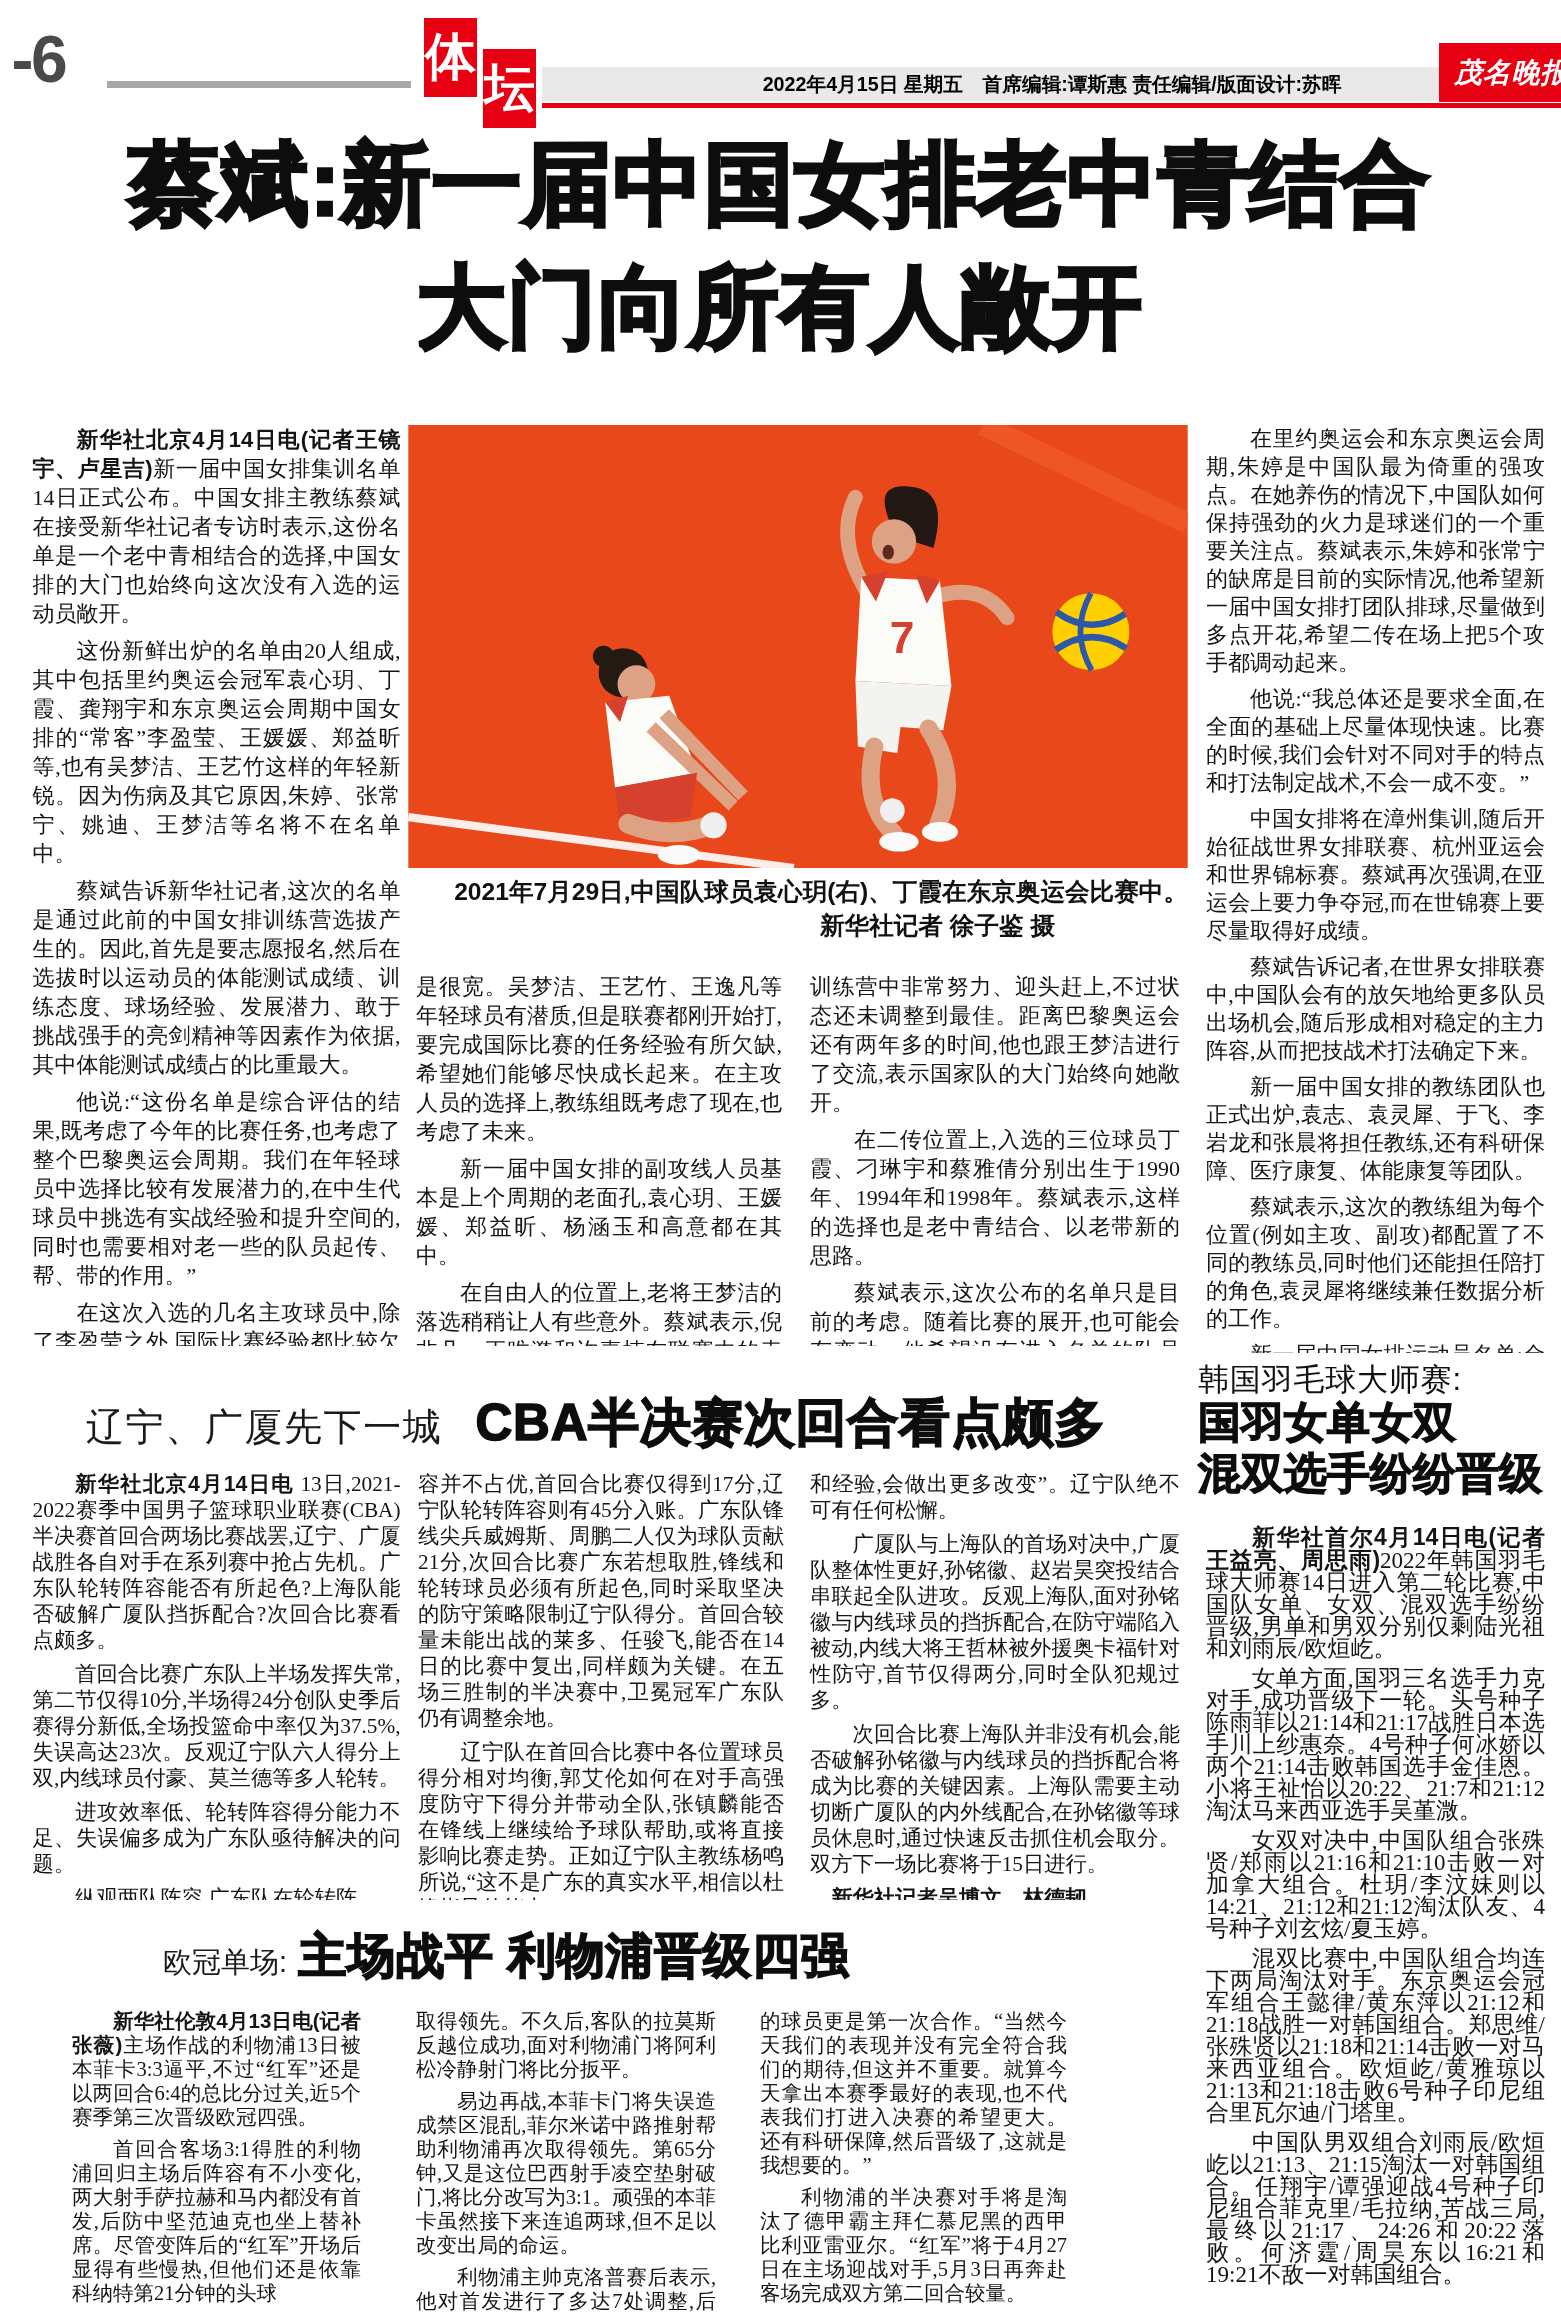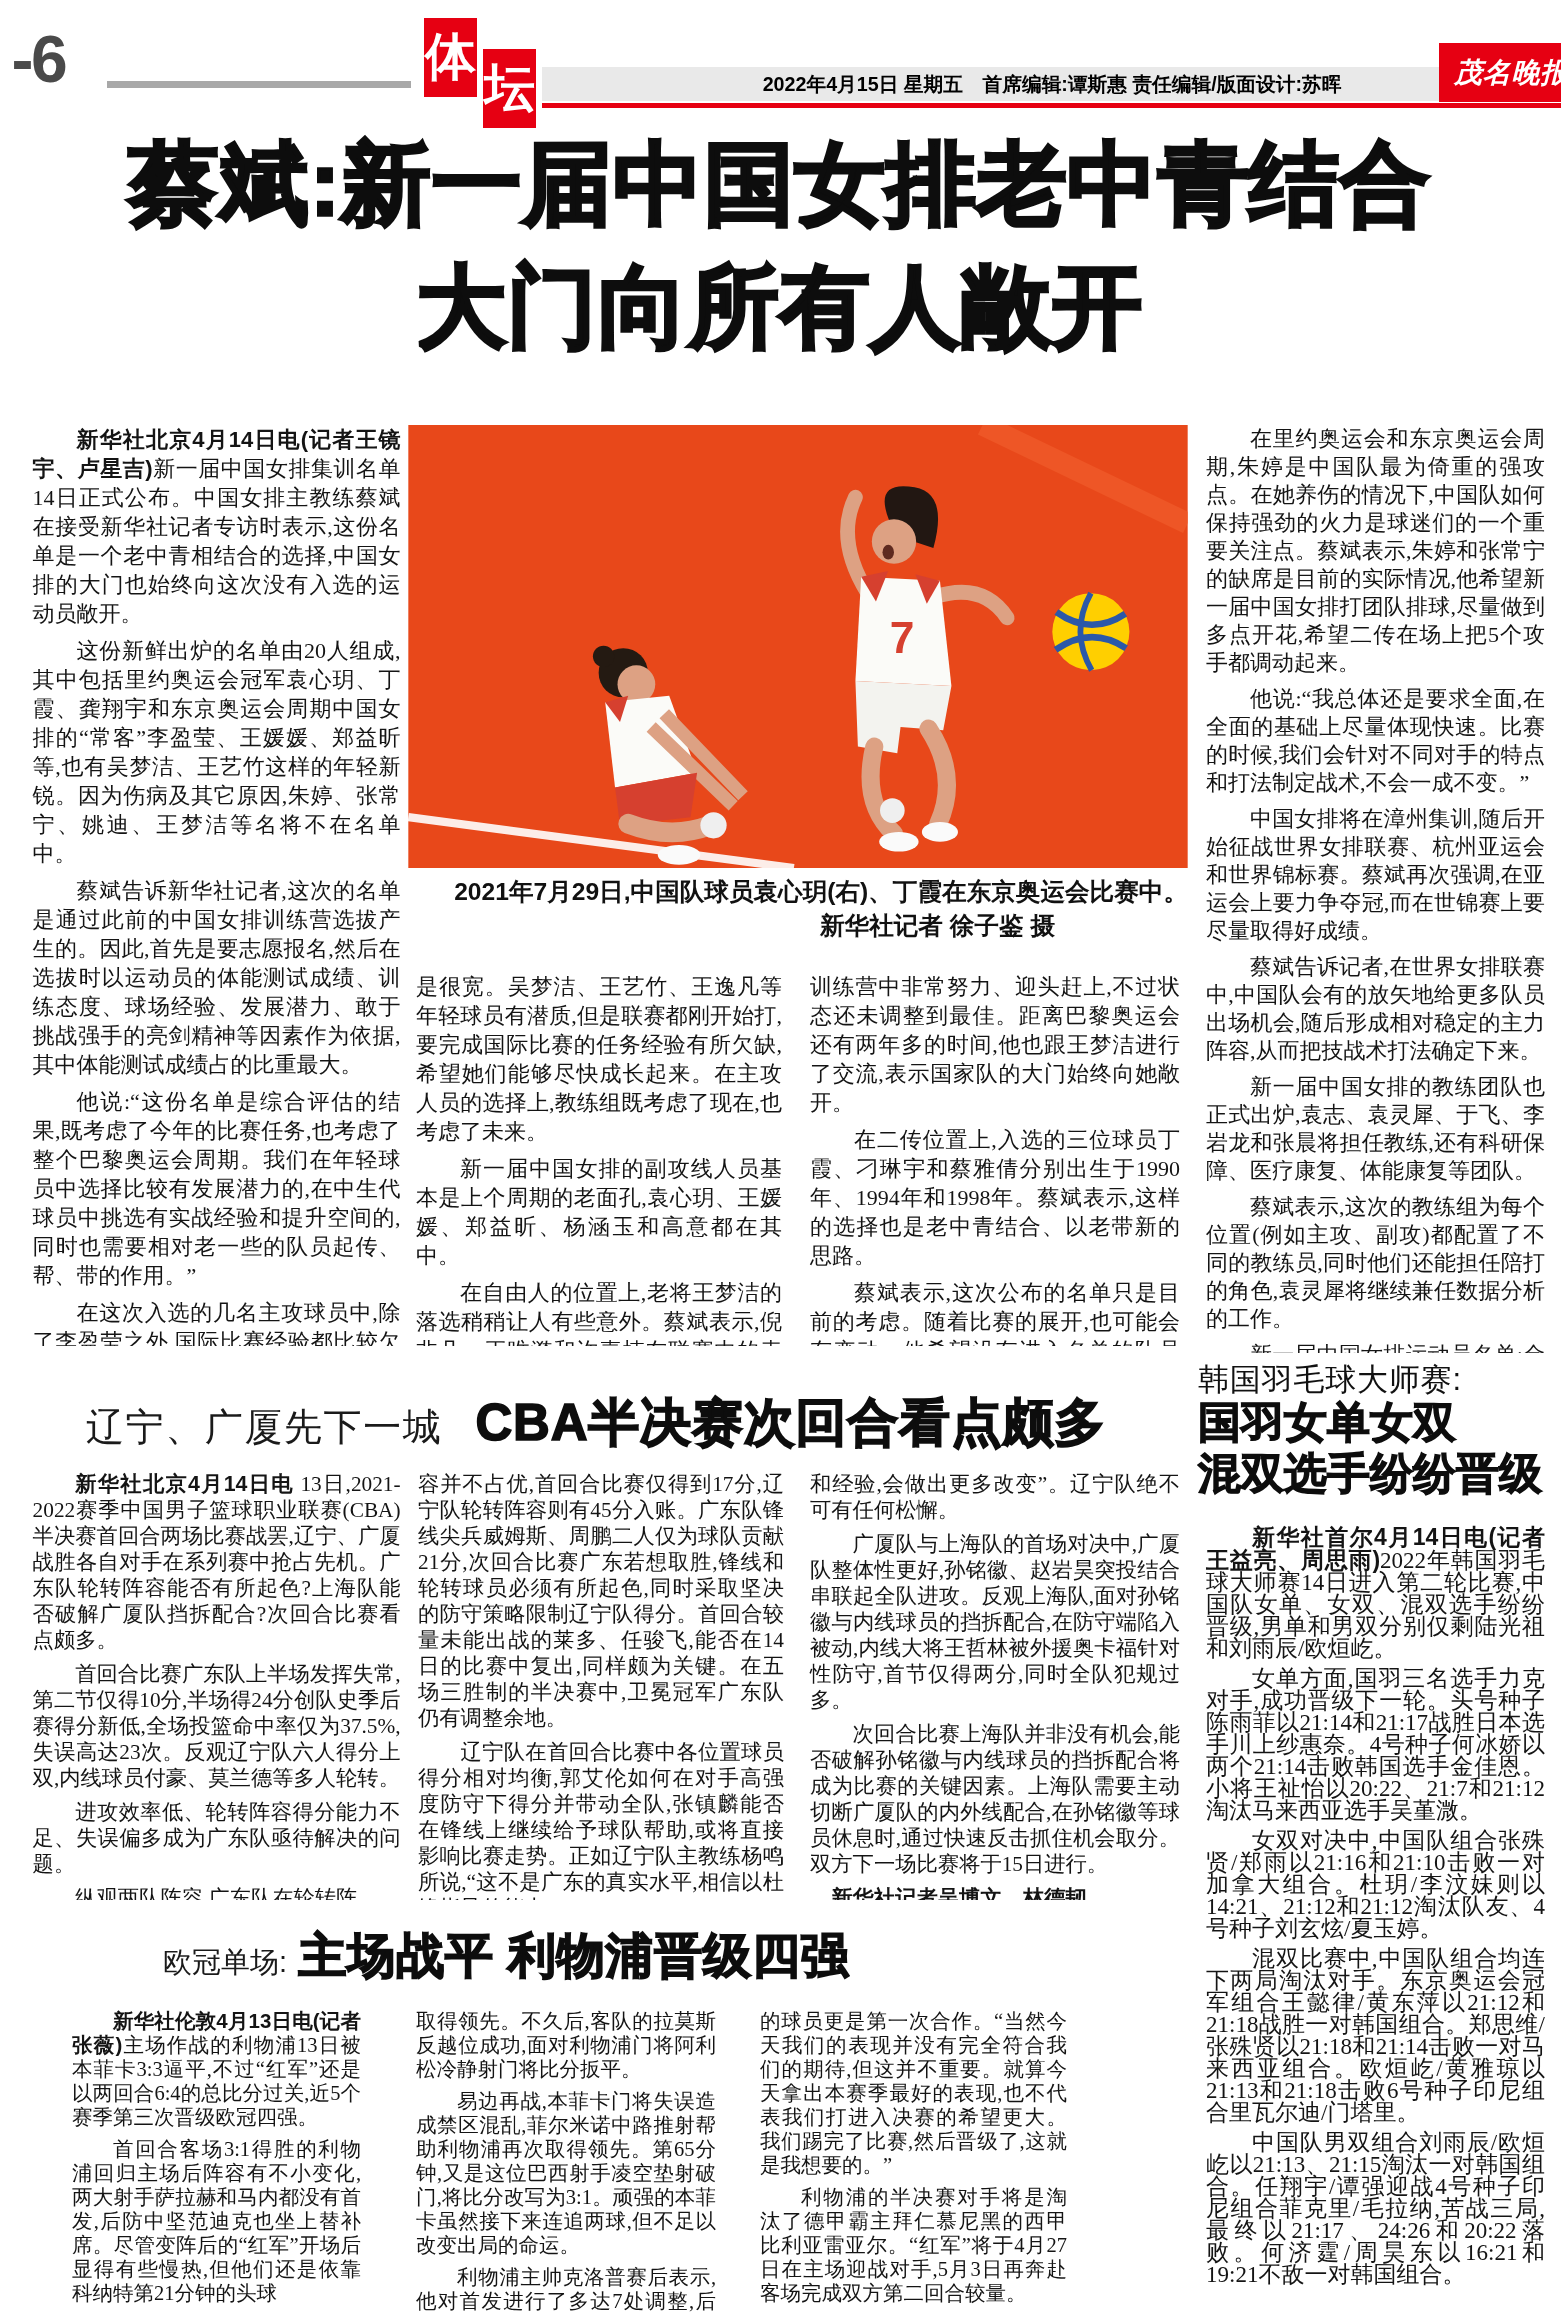--- a/index.html
+++ b/index.html
@@ -190,18 +190,18 @@
   <div class="abs col body-text ucl-col ucl-col1">
     <p><b>新华社伦敦4月13日电(记者张薇)</b><span>主场作战的利物浦13日被本菲卡3:3逼平,不过“红军”还是以两回合6:4的总比分过关,近5个赛季第三次晋级欧冠四强。</span></p>
     <p>首回合客场3:1得胜的利物浦回归主场后阵容有不小变化,两大射手萨拉赫和马内都没有首发,后防中坚范迪克也坐上替补席。尽管变阵后的“红军”开场后显得有些慢热,但他们还是依靠科纳特第21分钟的头球</p>
   </div>
   <div class="abs col body-text ucl-col ucl-col2">
     <p class="cont">取得领先。不久后,客队的拉莫斯反越位成功,面对利物浦门将阿利松冷静射门将比分扳平。</p>
     <p>易边再战,本菲卡门将失误造成禁区混乱,菲尔米诺中路推射帮助利物浦再次取得领先。第65分钟,又是这位巴西射手凌空垫射破门,将比分改写为3:1。顽强的本菲卡虽然接下来连追两球,但不足以改变出局的命运。</p>
     <p>利物浦主帅克洛普赛后表示,他对首发进行了多达7处调整,后防线上</p>
   </div>
   <div class="abs col body-text ucl-col ucl-col3">
-    <p class="cont">的球员更是第一次合作。“当然今天我们的表现并没有完全符合我们的期待,但这并不重要。就算今天拿出本赛季最好的表现,也不代表我们打进入决赛的希望更大。我们踢完了比赛,然后晋级了,这就是我想要的。”</p>
+    <p class="cont">的球员更是第一次合作。“当然今天我们的表现并没有完全符合我们的期待,但这并不重要。就算今天拿出本赛季最好的表现,也不代表我们打进入决赛的希望更大。还有科研保障,然后晋级了,这就是我想要的。”</p>
     <p>利物浦的半决赛对手将是淘汰了德甲霸主拜仁慕尼黑的西甲比利亚雷亚尔。“红军”将于4月27日在主场迎战对手,5月3日再奔赴客场完成双方第二回合较量。</p>
   </div>
 
 </div>
 
 
 </body></html>

